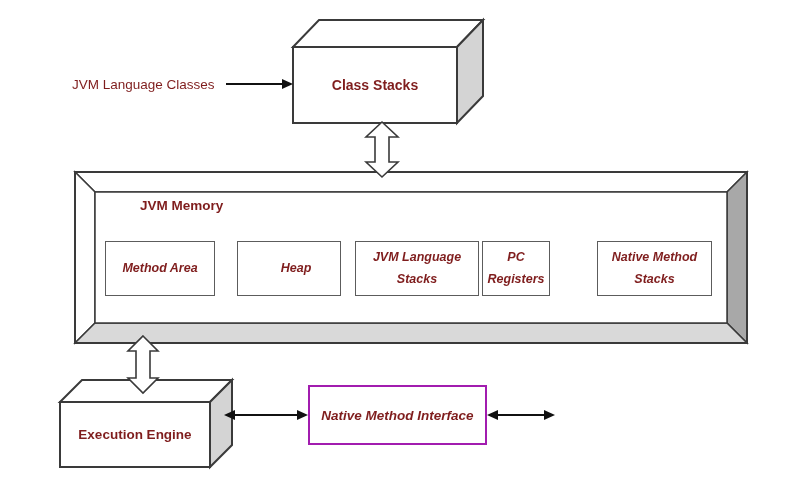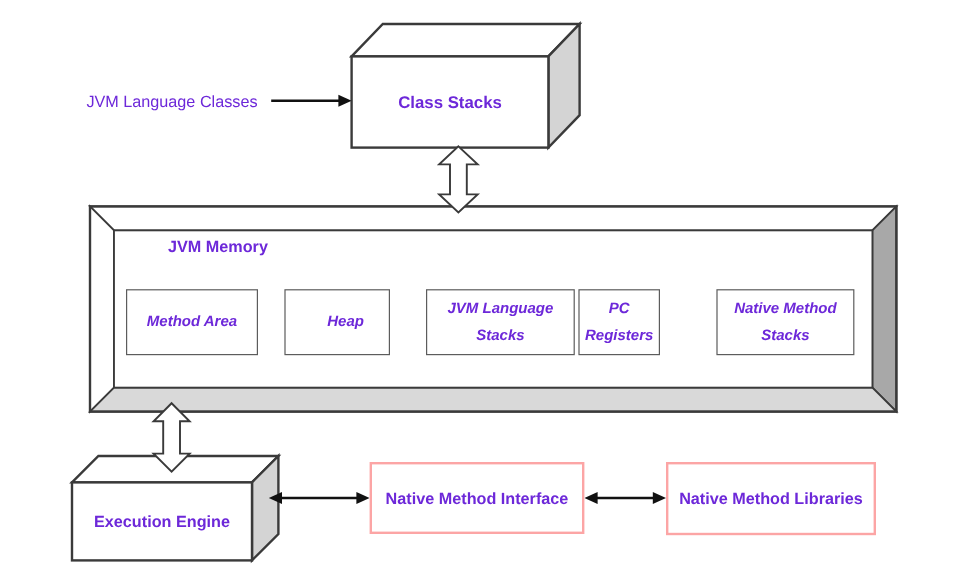--- a/index.html
+++ b/index.html
@@ -2,21 +2,21 @@
 <html><head>
 <meta charset="utf-8">
 <style>
   html, body { margin: 0; padding: 0; background: #ffffff; }
   .canvas {
     position: relative;
     width: 800px;
     height: 485px;
     background: #ffffff;
     font-family: "Liberation Sans", sans-serif;
-    color: #6d28d9;
+    color: #7f1d1d;
     overflow: hidden;
   }
   .layer { position: absolute; left: 0; top: 0; }
   .label {
     position: absolute;
     display: flex;
     align-items: center;
     justify-content: center;
     text-align: center;
   }
@@ -39,29 +39,30 @@
     text-align: center;
     font-weight: bold;
     font-style: italic;
     font-size: 12.5px;
     line-height: 1.7;
     padding: 0 6px;
     box-sizing: border-box;
   }
   .flat-box {
     position: absolute;
-    border: 2px solid #fca5a5;
+    border: 2px solid #a21caf;
     background: #ffffff;
     display: flex;
     align-items: center;
     justify-content: center;
     text-align: center;
     font-weight: bold;
     font-size: 13.5px;
     box-sizing: border-box;
+    font-style: italic;
   }
 </style>
 </head>
 <body>
 
 <div class="canvas">
 
   <svg class="layer" width="800" height="485" viewBox="0 0 800 485">
 
     <g>
@@ -107,23 +108,22 @@
     </g>
   </svg>
 
   <div class="label plain-label" style="left:72px; top:76px; height:16px;">JVM Language Classes</div>
 
   <div class="label node-3d-label" style="left:293px; top:47px; width:164px; height:76px;">Class Stacks</div>
 
   <div class="frame-title" style="left:105px; top:198px;margin-left:35px;">JVM Memory</div>
 
   <div class="mem-box" style="left:105px; top:241px; width:110px; height:55px;">Method Area</div>
-  <div class="mem-box" style="left:237px; top:241px; width:88px; height:55px;padding-left:20px;">Heap</div>
+  <div class="mem-box" style="left:237px; top:241px; width:104px; height:55px;padding-left:20px;">Heap</div>
   <div class="mem-box" style="left:355px; top:241px; width:124px; height:55px;">JVM Language Stacks</div>
   <div class="mem-box" style="left:482px; top:241px; width:68px; height:55px;">PC Registers</div>
   <div class="mem-box" style="left:597px; top:241px; width:115px; height:55px;">Native Method Stacks</div>
 
   <div class="label engine-label" style="left:60px; top:402px; width:150px; height:65px;">Execution Engine</div>
 
   <div class="flat-box" style="left:308px; top:385px; width:179px; height:60px;">Native Method Interface</div>
-  <div class="flat-box" style="left:555px; top:385px; width:175px; height:61px;">Native Method Libraries</div>
 
 </div>
 
 </body></html>

